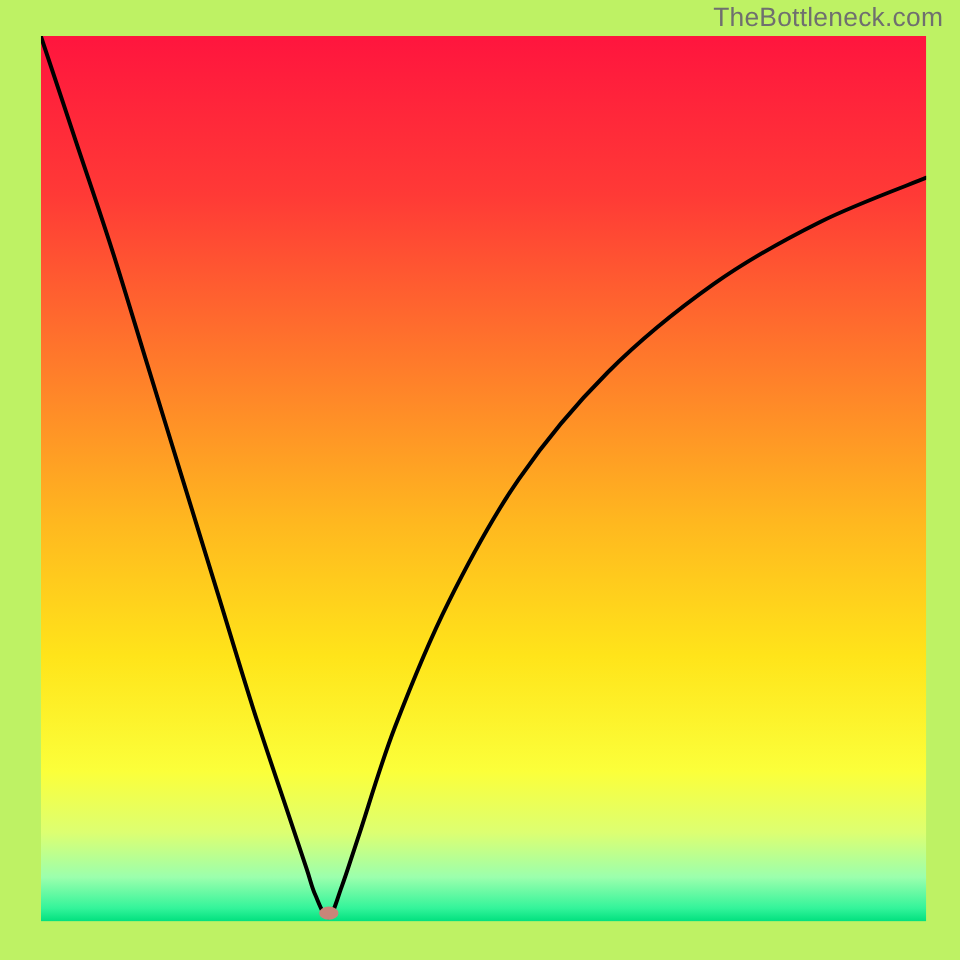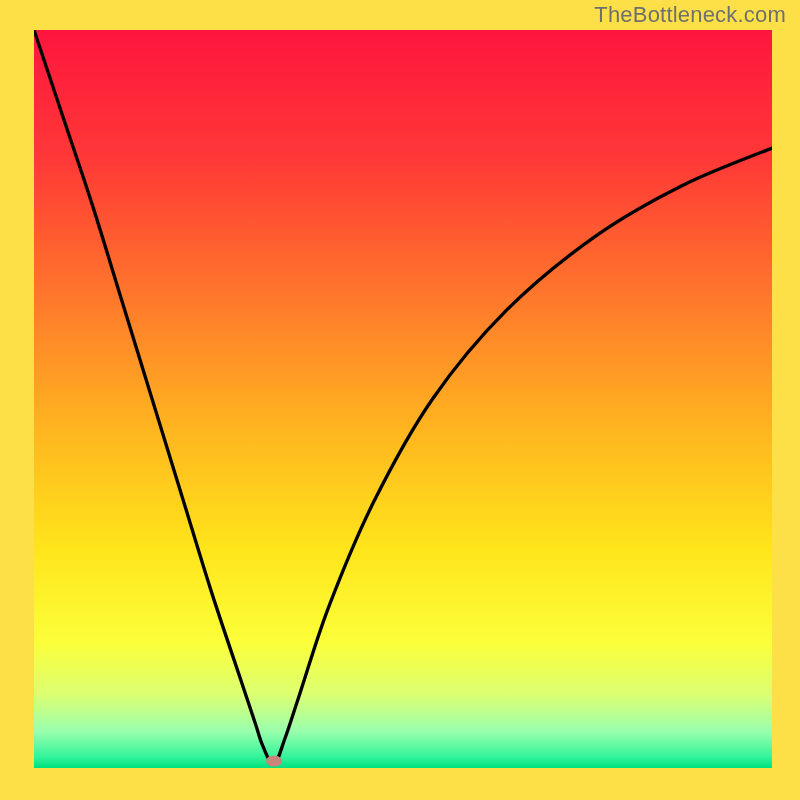--- a/index.html
+++ b/index.html
@@ -10,21 +10,21 @@
     background: #000;
     overflow: hidden;
     font-family: Arial, Helvetica, sans-serif;
   }
   .frame {
     position: absolute;
     left: 0;
     top: 0;
     width: 800px;
     height: 800px;
-    background: #fde047;
+    background: #bef264;
   }
   .watermark {
     position: absolute;
     top: 2px;
     right: 14px;
     color: #6f6f6f;
     font-size: 22px;
     font-weight: 400;
     letter-spacing: 0.2px;
     user-select: none;

